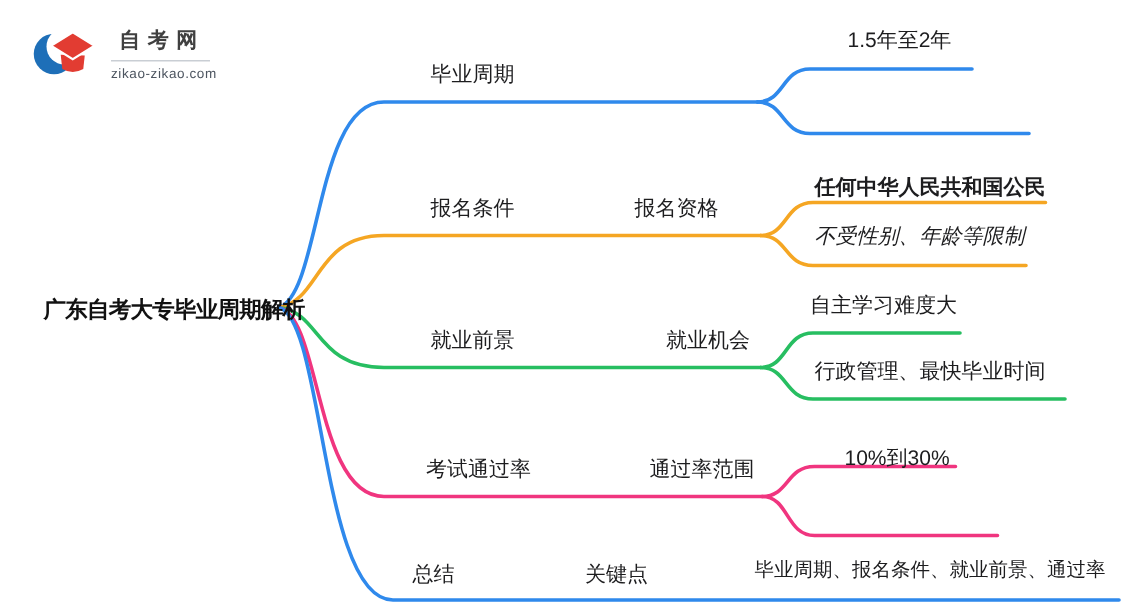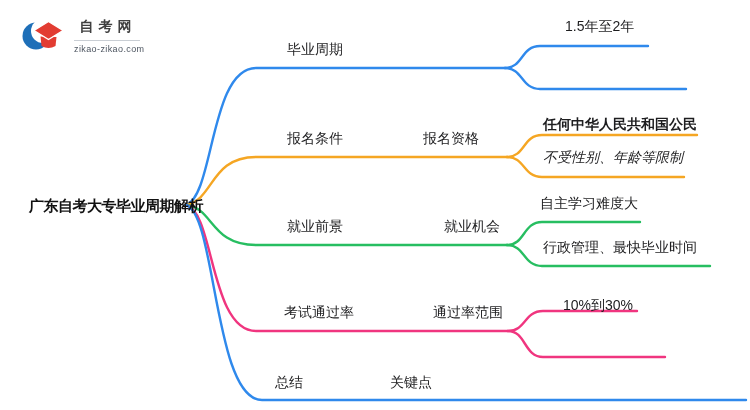--- a/index.html
+++ b/index.html
@@ -92,14 +92,15 @@
   <div class="node" style="left:420px;top:218px;margin-left:24px;">就业机会</div>
   <div class="node" style="left:540px;top:195px;">自主学习难度大</div>
   <div class="node" style="left:543px;top:239px;">行政管理、最快毕业时间</div>
 
   <div class="node" style="left:284px;top:304px;">考试通过率</div>
   <div class="node" style="left:433px;top:304px;">通过率范围</div>
   <div class="node" style="left:563px;top:284px;margin-top:13px;">10%到30%</div>
 
   <div class="node" style="left:275px;top:374px;">总结</div>
   <div class="node" style="left:390px;top:374px;">关键点</div>
+  <div class="node small" style="left:503px;top:373px;">毕业周期、报名条件、就业前景、通过率</div>
 
 </div>
 
 </body></html>

